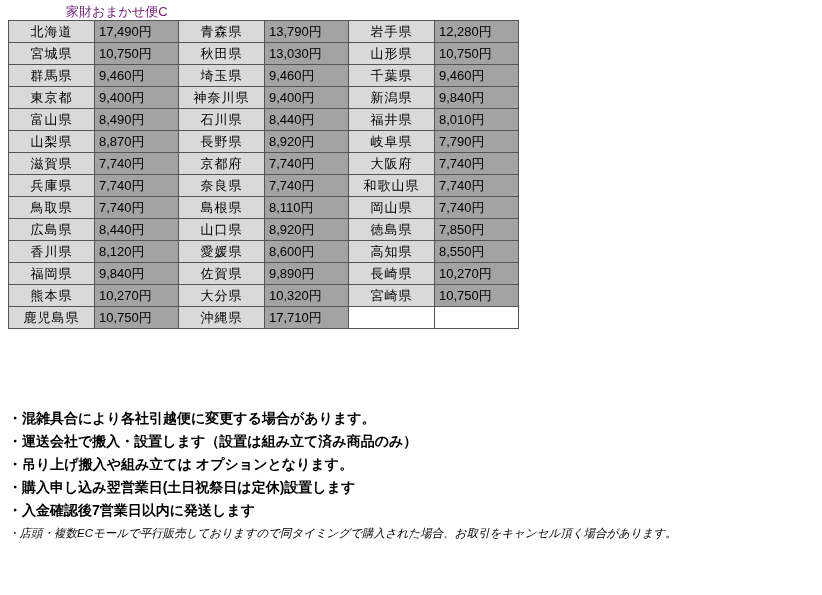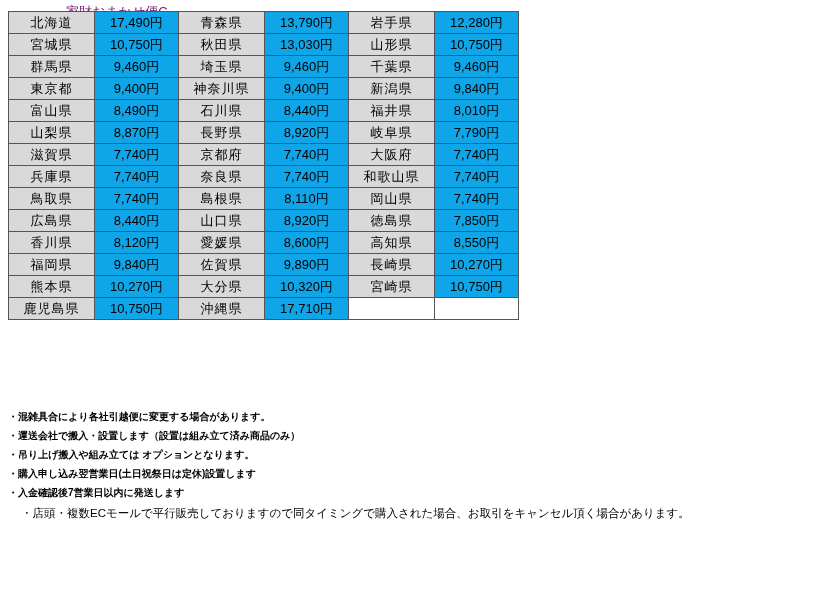--- a/index.html
+++ b/index.html
@@ -25,71 +25,71 @@
     left: 66px;
     top: 3px;
     font-size: 13px;
     color: #701a75;
     font-family: "Liberation Sans", sans-serif;
     white-space: nowrap;
   }
   table.fee-table {
     position: absolute;
     left: 8px;
-    top: 11px;
+    top: 20px;
     border-collapse: collapse;
     table-layout: fixed;
     width: 508px;
   }
   table.fee-table td {
     border: 1px solid #555555;
     height: 21px;
     padding: 0 4px;
     font-size: 13px;
     line-height: 21px;
     white-space: nowrap;
     box-sizing: border-box;
   }
   td.pref {
     background: #d9d9d9;
     text-align: center;
     width: 86px;
     letter-spacing: 1px;
   }
   td.price {
-    background: #0ea5e9;
-    text-align: center;
+    background: #a3a3a3;
     width: 84px;
   }
   td.empty {
     background: #ffffff;
     border: 1px solid #555555;
   }
   .notes {
     position: absolute;
     left: 8px;
     top: 410px;
     width: 800px;
   }
   .note-head {
     font-size: 14px;
     font-weight: bold;
     margin: 0 0 12px 0;
     letter-spacing: 0px;
   }
   .note-line {
-    font-size: 10px;
+    font-size: 14px;
     font-weight: bold;
     margin: 0 0 5px 0;
     letter-spacing: 0px;
   }
   .note-small {
     font-size: 11.5px;
     font-weight: normal;
-    margin: 6px 0 0 13px;
+    margin: 6px 0 0 0;
+    font-style: italic;
   }
 </style>
 </head>
 <body>
 
 <div class="page">
 
   <div class="title-note">家財おまかせ便C</div>
 
   <table class="fee-table">

